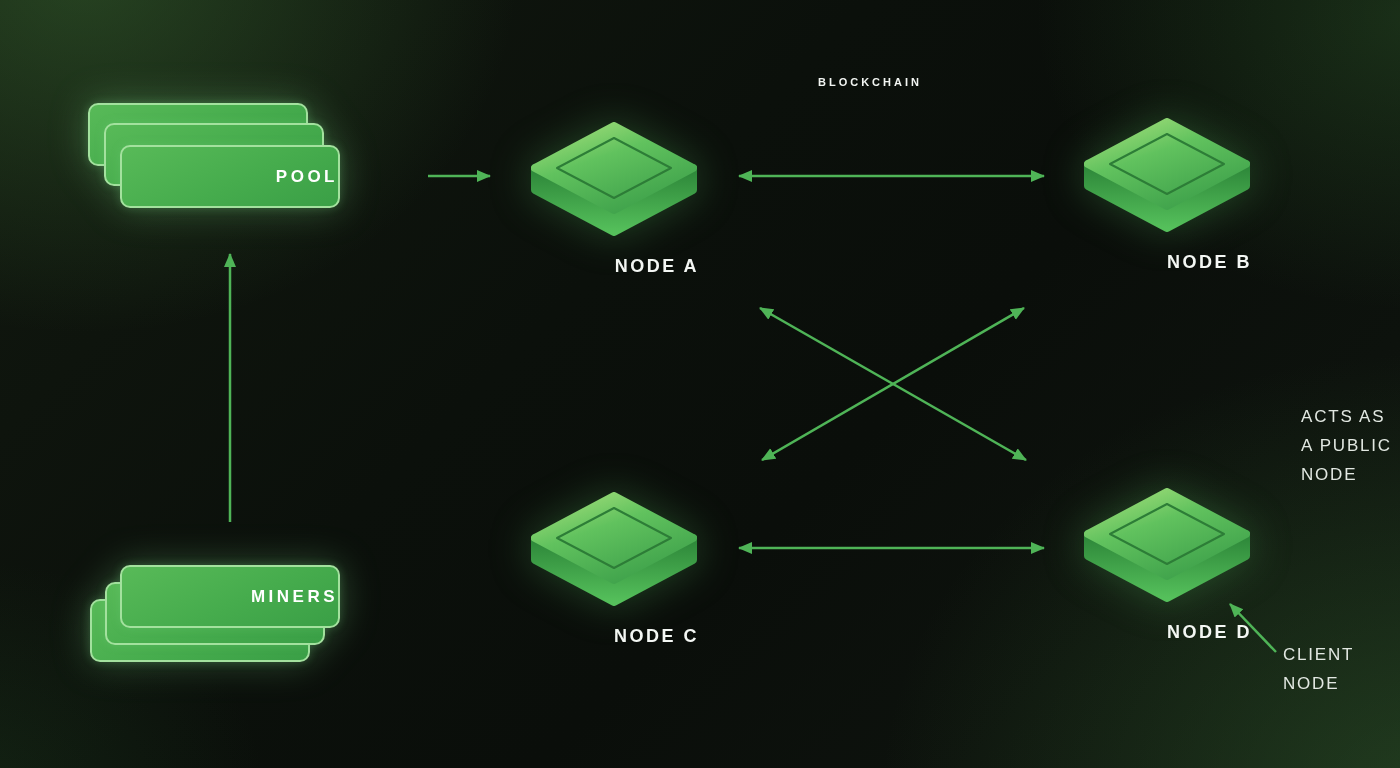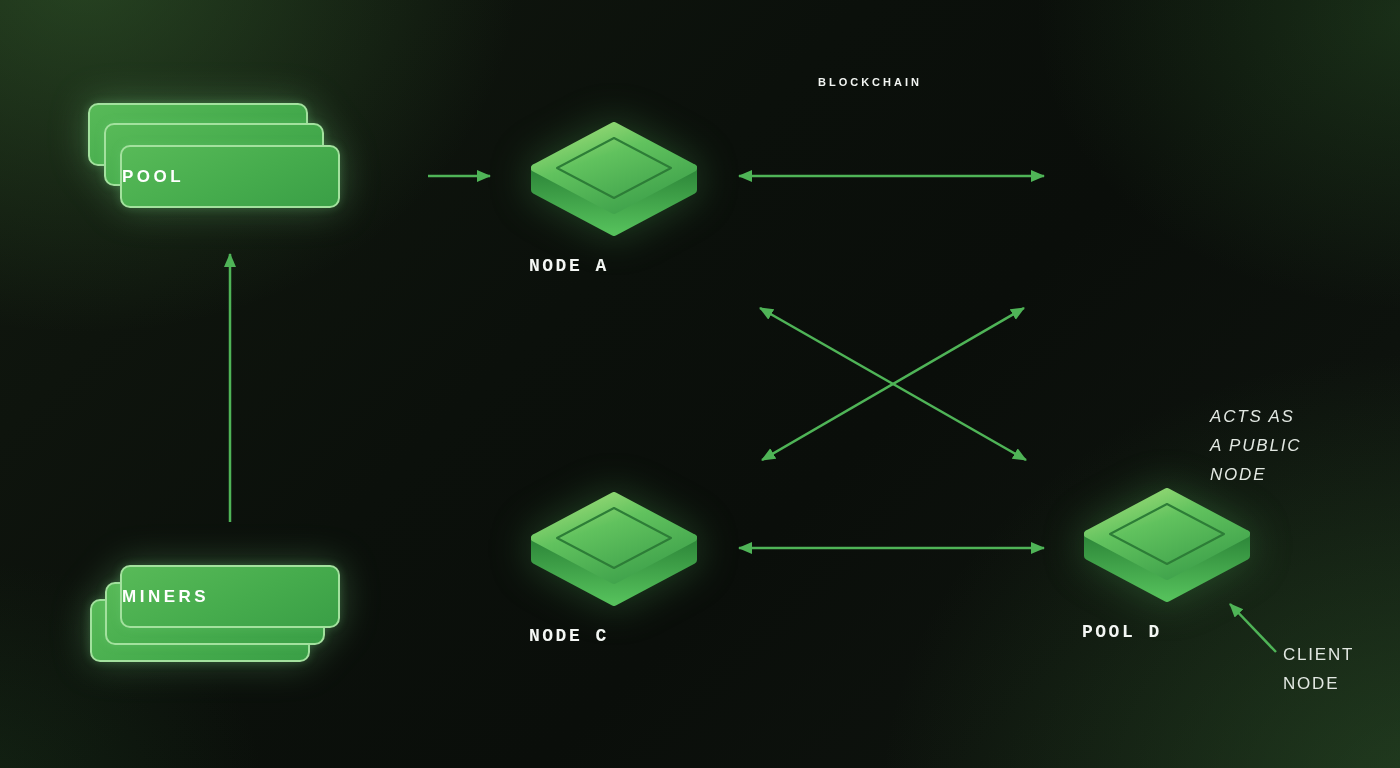--- a/index.html
+++ b/index.html
@@ -21,55 +21,55 @@
   .arrows { position:absolute; left:0; top:0; pointer-events:none; }
 
   
   .card-stack { position:absolute; filter:drop-shadow(0 0 18px rgba(134,224,142,0.30)); }
   .card {
     position:absolute; width:220px; height:63px; border-radius:10px; box-sizing:border-box;
     background:linear-gradient(155deg, #58ba58 0%, #46ac4d 55%, #3a9f46 100%);
     border:2px solid #a3e19e;
     box-shadow:0 0 10px rgba(120,210,130,0.25);
   }
-  .card.front { display:flex; align-items:center; justify-content:flex-start; }
+  .card.front { display:flex; align-items:center; justify-content:flex-end; }
   .card-label {
     color:#ffffff; font-weight:700; font-size:17px; letter-spacing:3.5px;
   }
   .pool-stack  { left:88px;  top:103px; width:256px; height:110px; }
   .pool-c1 { left:0;    top:0;    }
   .pool-c2 { left:16px; top:20px; }
   .pool-c3 { left:32px; top:42px; }
   .miners-stack { left:90px; top:565px; width:254px; height:100px; }
   .miners-c1 { left:0;    top:34px; }
   .miners-c2 { left:15px; top:17px; }
   .miners-c3 { left:30px; top:0;    }
 
   
-  .node { position:absolute; width:170px; text-align:left;font-family:Liberation Mono, monospace; }
+  .node { position:absolute; width:170px; text-align:right; }
   .node .cube { filter:drop-shadow(0 0 20px rgba(96,205,106,0.28)); display:block; margin:0 auto; }
   .node-label {
     margin-top:18px; color:#f4f7f4; font-weight:700; font-size:18px; letter-spacing:2.5px;
     white-space:nowrap;
   }
   .node-a { left:529px;  top:118px; }
   .node-b { left:1082px; top:114px; }
   .node-c { left:529px;  top:488px; }
   .node-d { left:1082px; top:484px; }
 
   
   .blockchain-label {
     position:absolute; left:818px; top:76px;
     color:#f2f5f2; font-weight:700; font-size:11px; letter-spacing:3px;
   }
   .annotation {
     position:absolute; color:#e2e8e2; font-size:17px; letter-spacing:1.8px;
     line-height:29px; font-weight:400;
   }
-  .acts-annotation   { left:1210px; top:402px;font-style:italic; }
+  .acts-annotation   { left:1301px; top:402px; }
   .client-annotation { left:1283px; top:640px; }
 </style>
 </head>
 <body>
 
 <div class="canvas">
 
   <svg class="svg-defs" aria-hidden="true">
     <defs>
       <linearGradient id="cubeTop" x1="0" y1="0" x2="0.65" y2="1">
@@ -121,37 +121,45 @@
 
   <div class="node node-a">
     <svg class="cube" width="170" height="120" viewBox="0 0 170 120">
       <path d="M6 50 L6 72 L85 114 L164 72 L164 50 L85 92 Z" fill="url(#cubeSide)" stroke="url(#cubeSide)" stroke-width="8" stroke-linejoin="round"></path>
       <path d="M85 8 L164 50 L85 92 L6 50 Z" fill="url(#cubeTop)" stroke="url(#cubeTop)" stroke-width="8" stroke-linejoin="round"></path>
       <path d="M85 20 L142 50 L85 80 L28 50 Z" fill="none" stroke="#2d7d37" stroke-width="2" stroke-linejoin="round"></path>
     </svg>
     <div class="node-label">NODE A</div>
   </div>
 
+  <div class="node node-b">
+    <svg class="cube" width="170" height="120" viewBox="0 0 170 120">
+      <path d="M6 50 L6 72 L85 114 L164 72 L164 50 L85 92 Z" fill="url(#cubeSide)" stroke="url(#cubeSide)" stroke-width="8" stroke-linejoin="round"></path>
+      <path d="M85 8 L164 50 L85 92 L6 50 Z" fill="url(#cubeTop)" stroke="url(#cubeTop)" stroke-width="8" stroke-linejoin="round"></path>
+      <path d="M85 20 L142 50 L85 80 L28 50 Z" fill="none" stroke="#2d7d37" stroke-width="2" stroke-linejoin="round"></path>
+    </svg>
+    <div class="node-label">NODE B</div>
+  </div>
 
   <div class="node node-c">
     <svg class="cube" width="170" height="120" viewBox="0 0 170 120">
       <path d="M6 50 L6 72 L85 114 L164 72 L164 50 L85 92 Z" fill="url(#cubeSide)" stroke="url(#cubeSide)" stroke-width="8" stroke-linejoin="round"></path>
       <path d="M85 8 L164 50 L85 92 L6 50 Z" fill="url(#cubeTop)" stroke="url(#cubeTop)" stroke-width="8" stroke-linejoin="round"></path>
       <path d="M85 20 L142 50 L85 80 L28 50 Z" fill="none" stroke="#2d7d37" stroke-width="2" stroke-linejoin="round"></path>
     </svg>
     <div class="node-label">NODE C</div>
   </div>
 
   <div class="node node-d">
     <svg class="cube" width="170" height="120" viewBox="0 0 170 120">
       <path d="M6 50 L6 72 L85 114 L164 72 L164 50 L85 92 Z" fill="url(#cubeSide)" stroke="url(#cubeSide)" stroke-width="8" stroke-linejoin="round"></path>
       <path d="M85 8 L164 50 L85 92 L6 50 Z" fill="url(#cubeTop)" stroke="url(#cubeTop)" stroke-width="8" stroke-linejoin="round"></path>
       <path d="M85 20 L142 50 L85 80 L28 50 Z" fill="none" stroke="#2d7d37" stroke-width="2" stroke-linejoin="round"></path>
     </svg>
-    <div class="node-label">POOL D</div>
+    <div class="node-label">NODE D</div>
   </div>
 
   <div class="annotation acts-annotation">
     <div>ACTS AS</div>
     <div>A PUBLIC</div>
     <div>NODE</div>
   </div>
 
   <div class="annotation client-annotation">
     <div>CLIENT</div>

